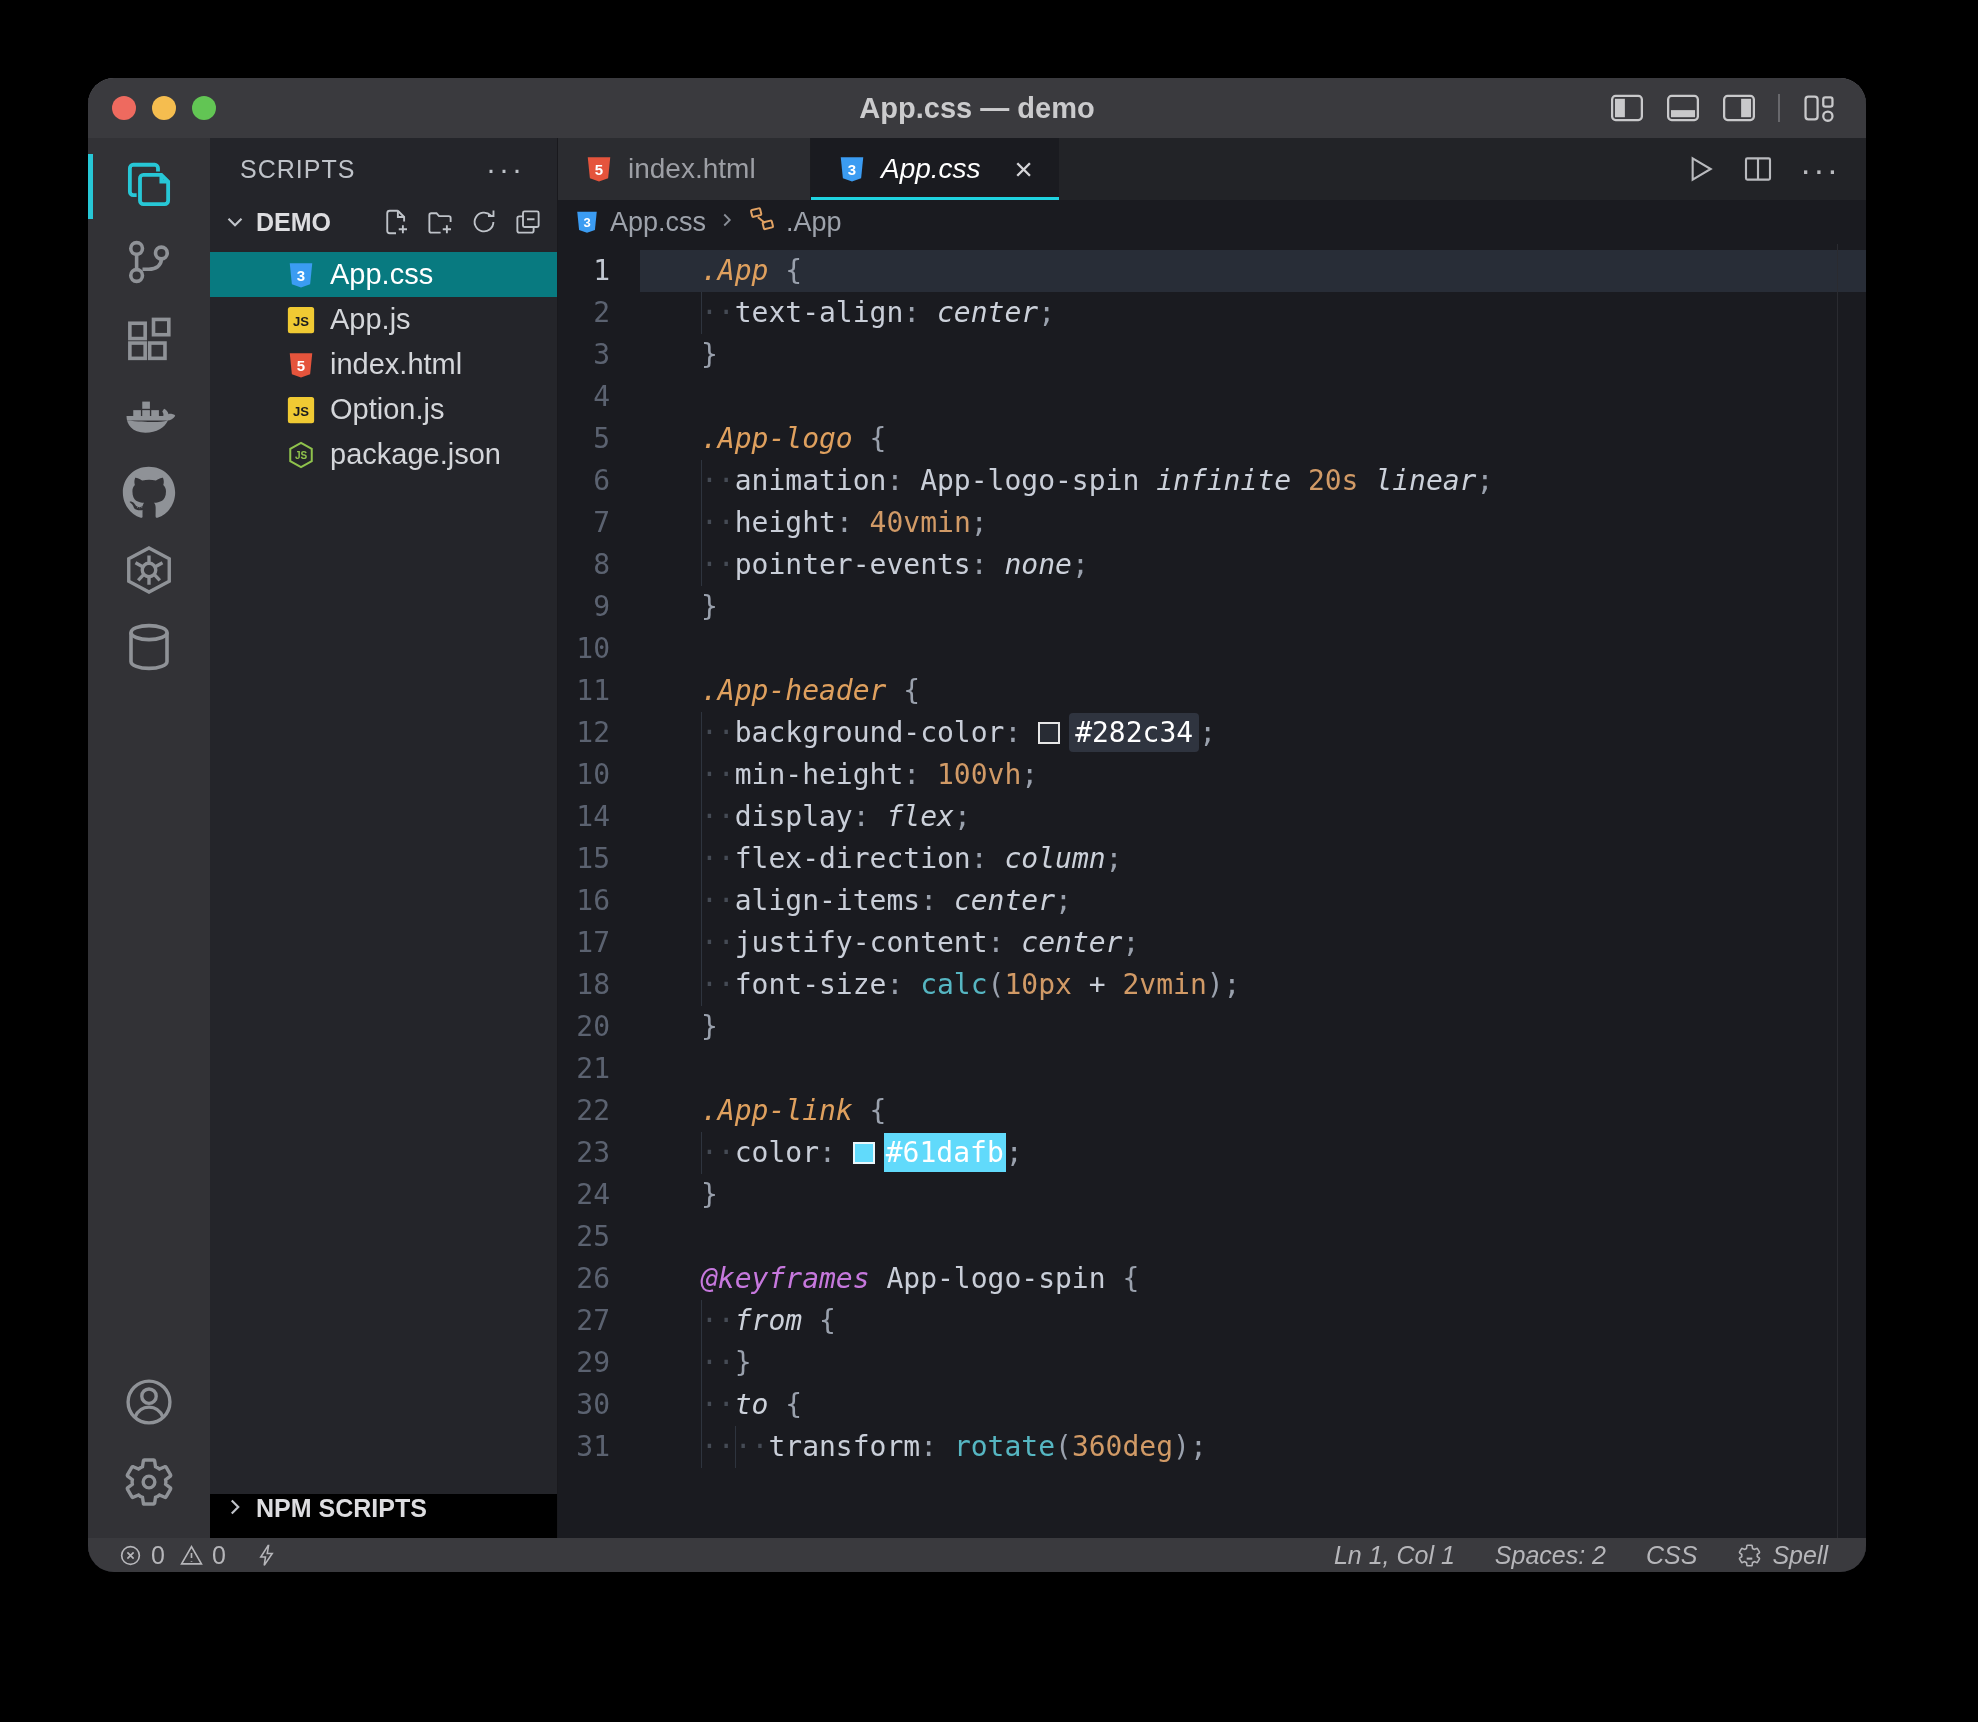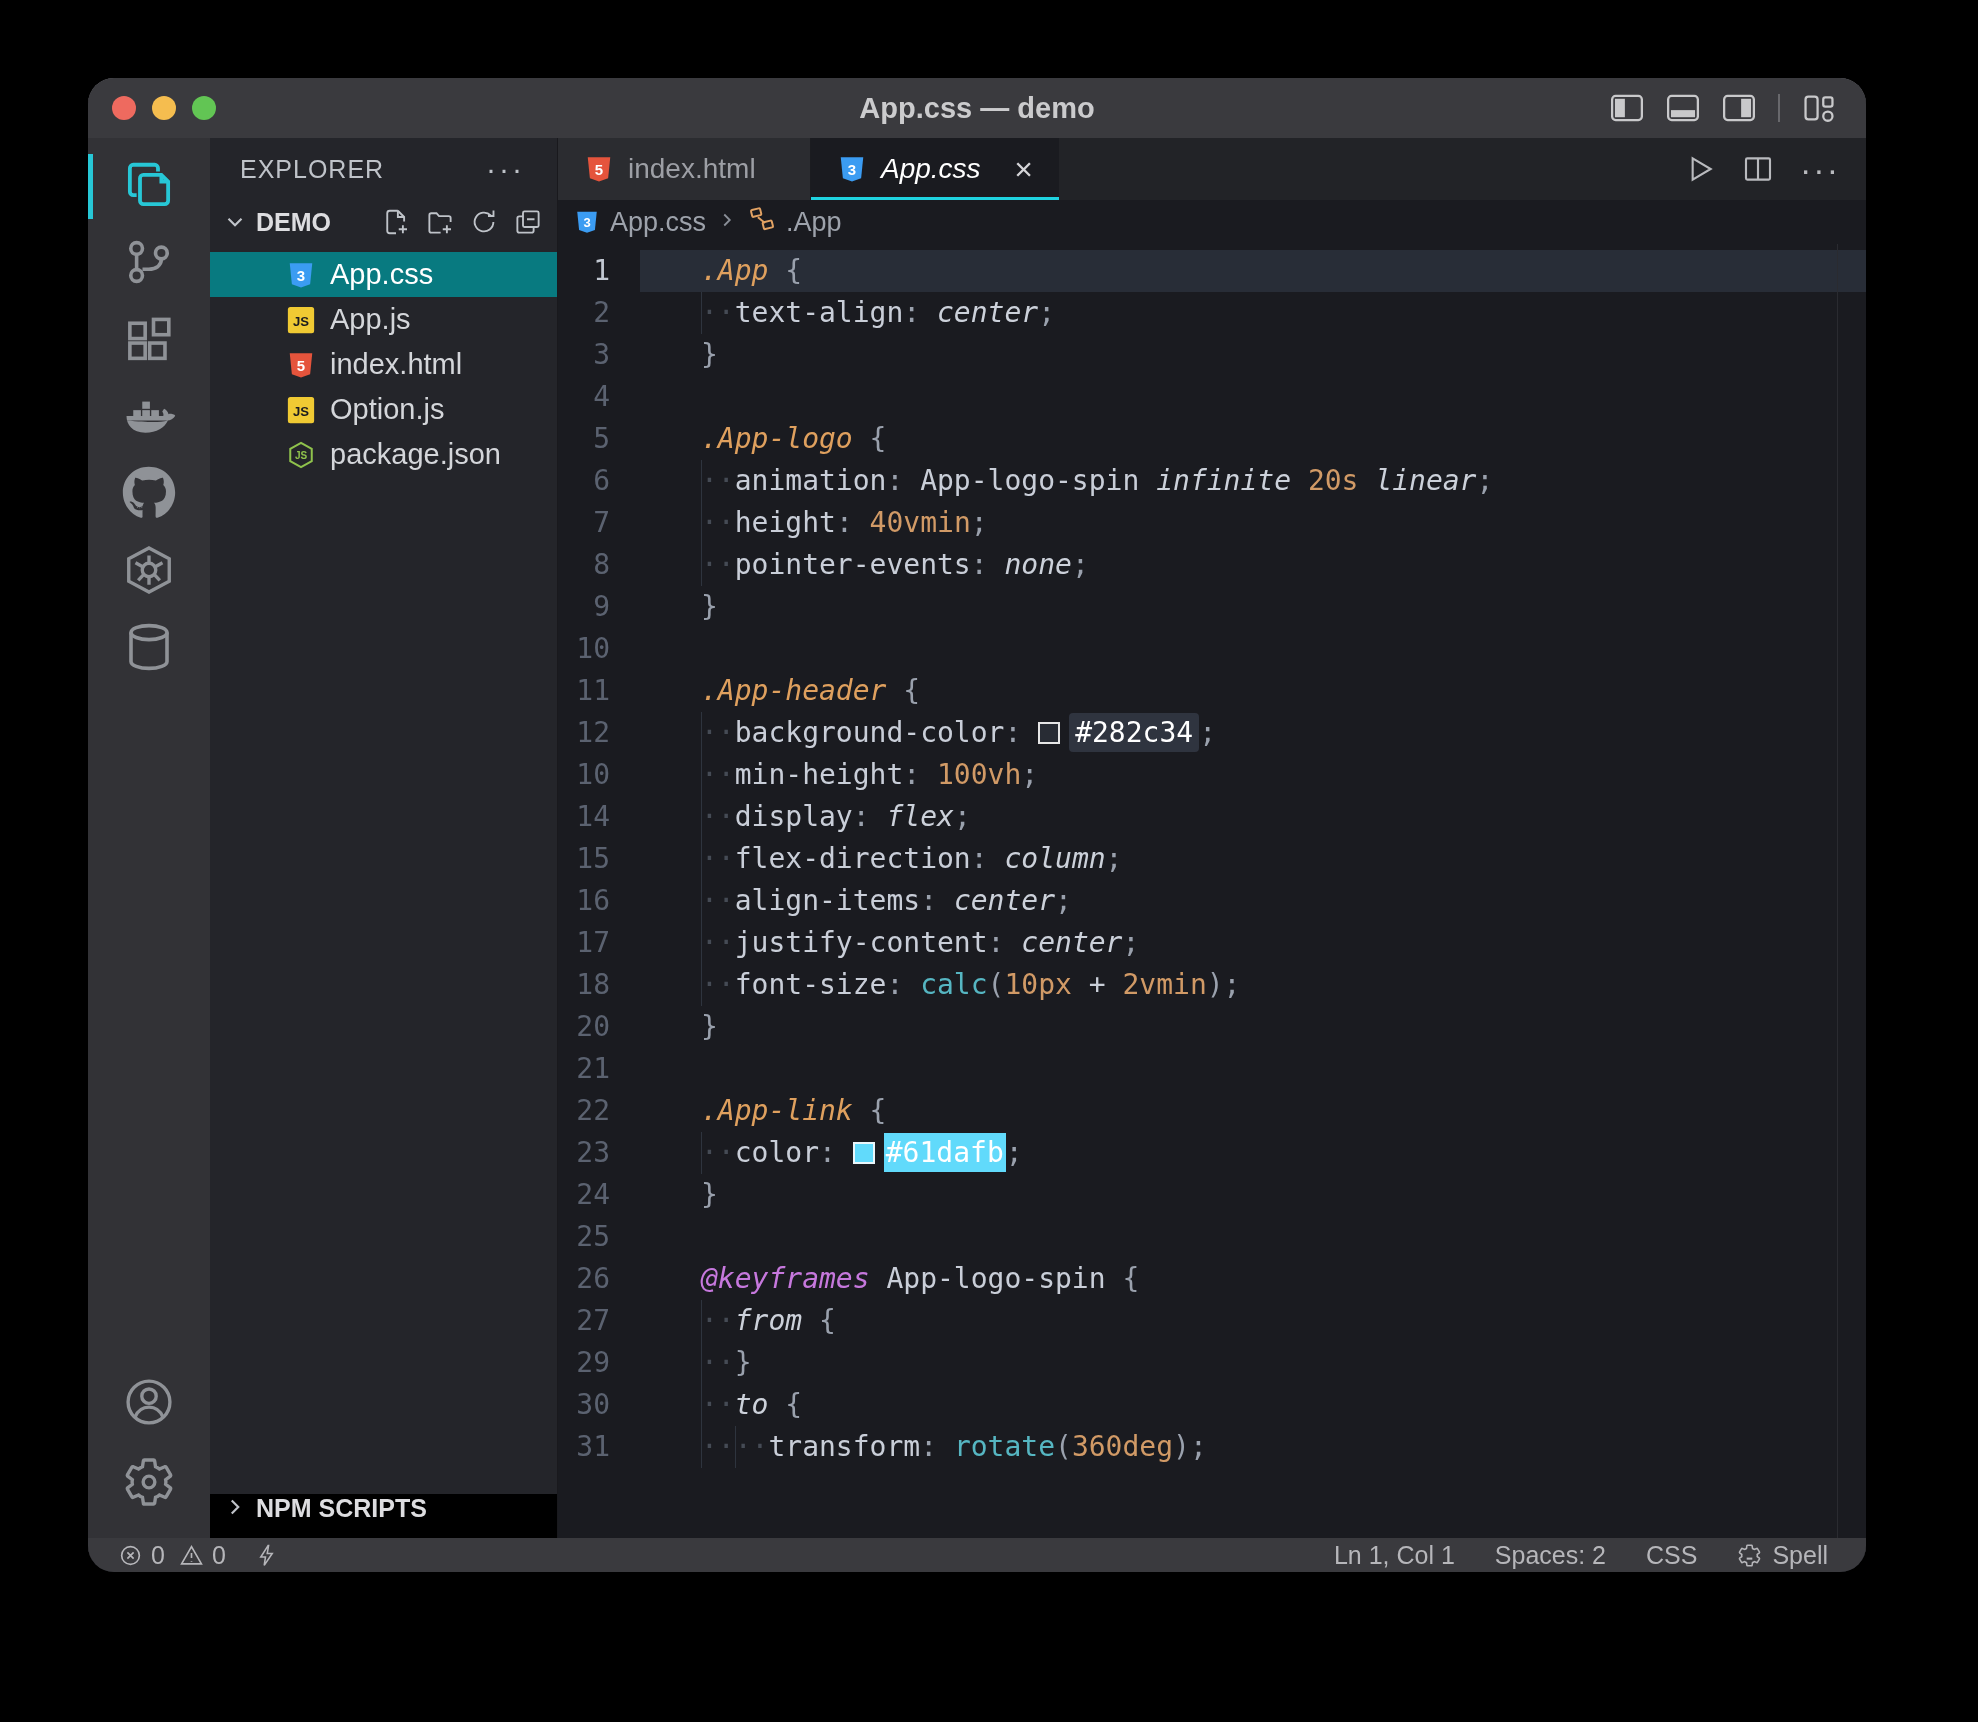--- a/index.html
+++ b/index.html
@@ -83,21 +83,21 @@
   .sw{display:inline-block;width:22px;height:22px;vertical-align:-2px;margin-right:9px;box-sizing:border-box;}
   .sw.swd{background:#282c34;border:2px solid #e6e6e6;}
   .sw.sww{background:#ffffff;border:2px solid #ffffff;}
   .sw.swc{background:#61dafb;border:2px solid #eaf6fa;}
   
   .statusbar{height:34px;background:#3a3a3e;flex:none;display:flex;align-items:center;
     color:#b6b6ba;font-size:25px;padding:0 38px 0 30px;gap:14px;}
   .st-item{display:flex;align-items:center;gap:8px;}
   .st-item svg{width:25px;height:25px;}
   .st-right{margin-left:auto;display:flex;align-items:center;gap:40px;}
-  .st-right .st-item{gap:10px;}
+  .st-right .st-item{gap:10px;font-style:italic;}
 </style>
 </head>
 <body>
 
 <div class="window">
 
   <div class="titlebar">
     <div class="lights">
       <div class="light r"></div>
       <div class="light y"></div>
@@ -200,21 +200,21 @@
             <span><svg viewBox="0 0 24 24" fill="none" stroke="currentColor" stroke-width="1.5">
                 <path d="M19.4 13a7.5 7.5 0 0 0 .1-1 7.5 7.5 0 0 0-.1-1l2.1-1.6a.5.5 0 0 0 .1-.6l-2-3.4a.5.5 0 0 0-.6-.2l-2.4 1a7.3 7.3 0 0 0-1.7-1l-.4-2.6a.5.5 0 0 0-.5-.4h-4a.5.5 0 0 0-.5.4l-.4 2.6a7.3 7.3 0 0 0-1.7 1l-2.4-1a.5.5 0 0 0-.6.2l-2 3.4a.5.5 0 0 0 .1.6L4.6 11a7.5 7.5 0 0 0-.1 1 7.5 7.5 0 0 0 .1 1l-2.1 1.6a.5.5 0 0 0-.1.6l2 3.4c.1.2.4.3.6.2l2.4-1a7.3 7.3 0 0 0 1.7 1l.4 2.6c0 .2.2.4.5.4h4c.2 0 .4-.2.5-.4l.4-2.6a7.3 7.3 0 0 0 1.7-1l2.4 1c.2.1.5 0 .6-.2l2-3.4a.5.5 0 0 0-.1-.6L19.4 13z"></path>
                 <circle cx="12" cy="12" r="2.6"></circle>
               </svg></span>
           </div>
         </div>
       </div>
 
     <div class="sidebar">
       <div class="sb-head">
-        <span>EXPLORER</span>
+        <span>SCRIPTS</span>
         <span class="more">···</span>
       </div>
       <div class="sb-sec">
         <svg viewBox="0 0 24 24" fill="none" stroke="currentColor" stroke-width="2">
             <polyline points="6,9 12,15 18,9"></polyline>
           </svg>
         <span>DEMO</span>
         <span class="sec-actions">
           <svg viewBox="0 0 24 24" fill="none" stroke="currentColor" stroke-width="1.5">
               <path d="M13.5 3H7a2 2 0 0 0-2 2v14a2 2 0 0 0 2 2h5"></path>

